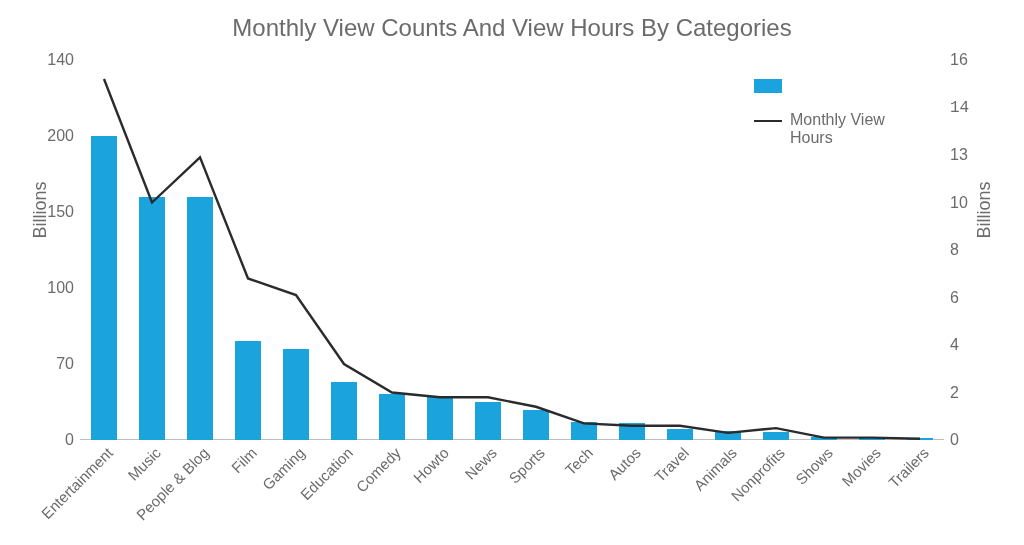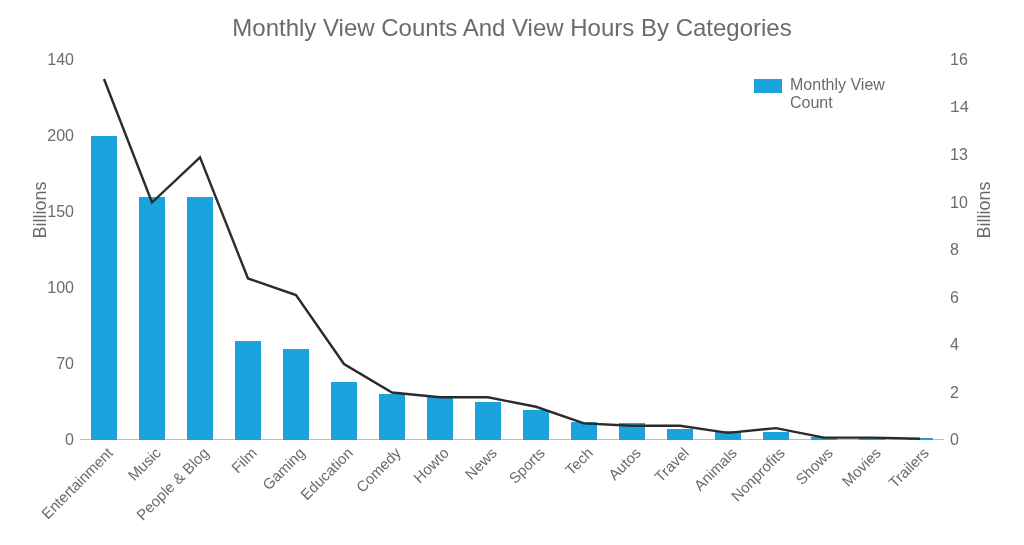--- a/index.html
+++ b/index.html
@@ -201,21 +201,24 @@
       <div class="tick-right" style="top: 190px;">8</div>
       <div class="tick-right" style="top: 142.5px;">10</div>
       <div class="tick-right" style="top: 95px;">13</div>
       <div class="tick-right" style="top: 47.5px; font-family: Liberation Mono, monospace;">14</div>
       <div class="tick-right" style="top: 0px;">16</div>
     </div>
 
   <div class="legend">
     <div class="legend-item">
       <div class="legend-swatch-bar"></div>
-      <div class="legend-text">Monthly View Count</div>
+    </div>
+    <div class="legend-item">
+      <div class="legend-swatch-line"></div>
+      <div class="legend-text">Monthly View Hours</div>
     </div>
   </div>
 
   <div class="xlabels" id="xlabels">
       <div class="xlabel" style="left: 24px;">Entertainment</div>
       <div class="xlabel" style="left: 72px;">Music</div>
       <div class="xlabel" style="left: 120px;">People &amp; Blog</div>
       <div class="xlabel" style="left: 168px;">Film</div>
       <div class="xlabel" style="left: 216px;">Gaming</div>
       <div class="xlabel" style="left: 264px;">Education</div>

